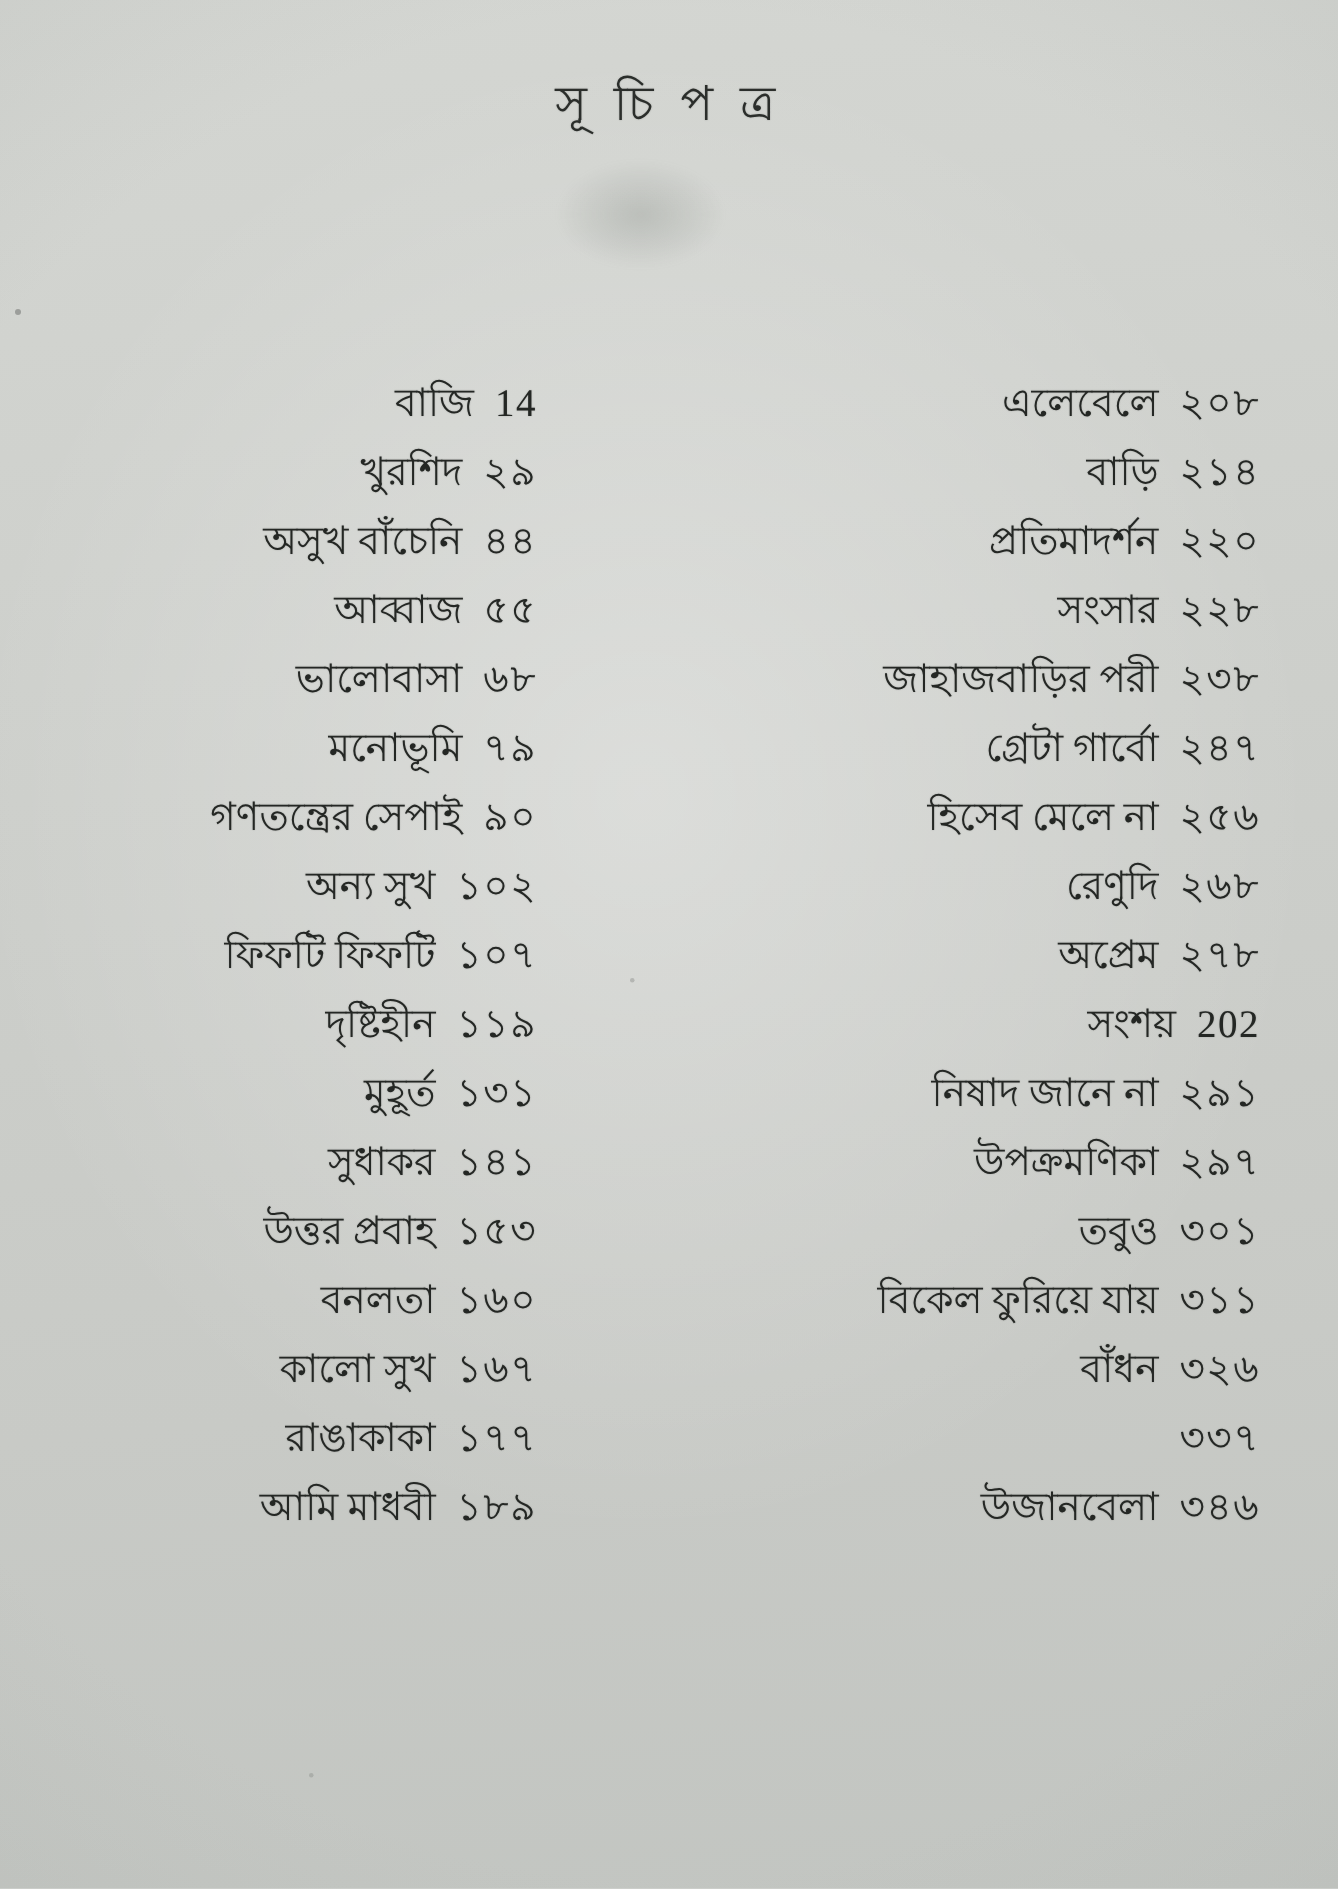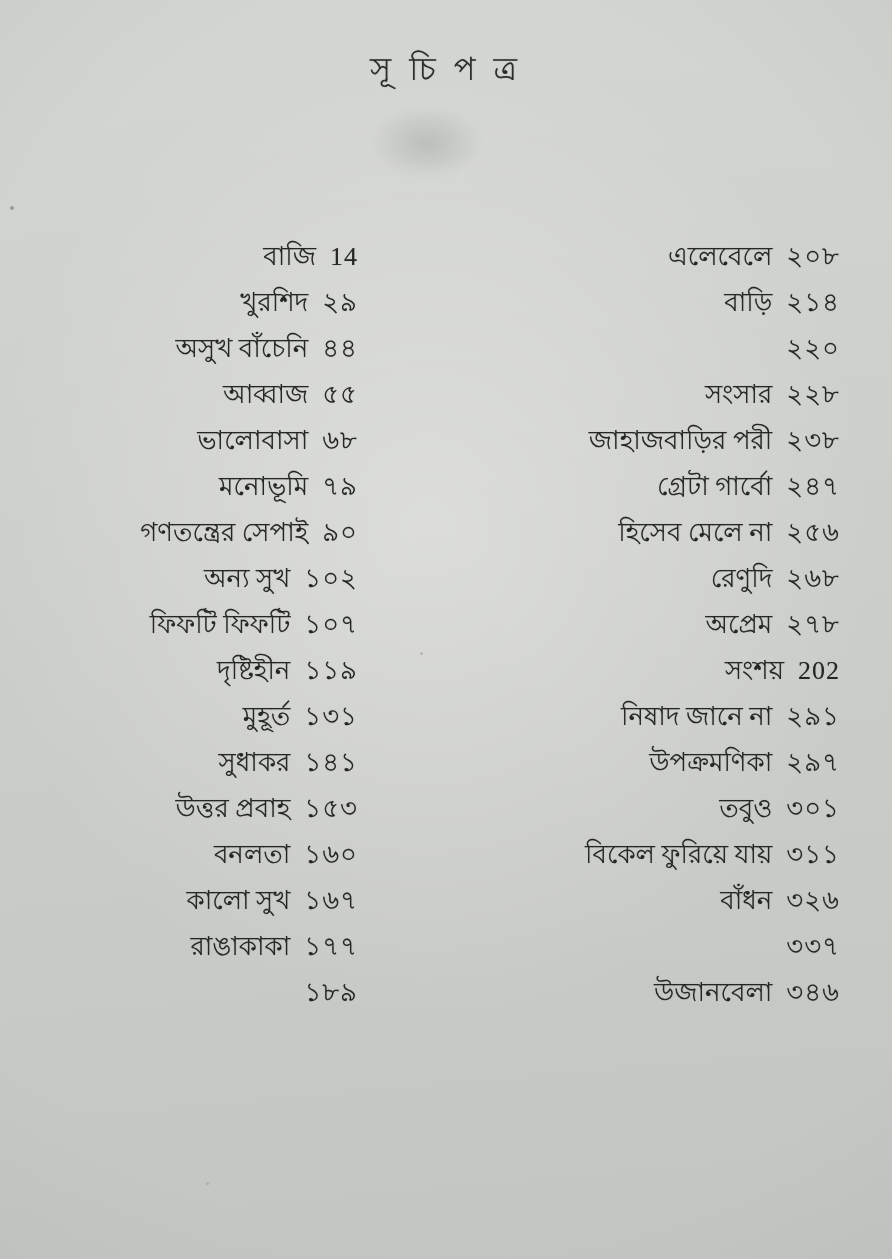--- a/index.html
+++ b/index.html
@@ -56,21 +56,21 @@
     text-align: center;
     font-size: 32px;
     letter-spacing: 5px;
     color: #2b2e2b;
     font-family: "Liberation Serif", serif;
     text-shadow: 0 0 1px rgba(40,42,40,0.35);
   }
 
   .columns {
     position: absolute;
-    top: 236px;
+    top: 248px;
     left: 0;
     width: 892px;
     display: flex;
     flex-direction: row;
   }
   .col {
     width: 446px;
     display: flex;
     flex-direction: column;
   }
@@ -170,34 +170,36 @@
       </div>
       <div class="entry">
         <span class="chapter">কালো সুখ</span>
         <span class="page-no">১৬৭</span>
       </div>
       <div class="entry">
         <span class="chapter">রাঙাকাকা</span>
         <span class="page-no">১৭৭</span>
       </div>
       <div class="entry">
+        <span class="chapter">আমি মাধবী</span>
         <span class="page-no">১৮৯</span>
       </div>
     </div>
 
     <div class="col right">
       <div class="entry">
         <span class="chapter">এলেবেলে</span>
         <span class="page-no">২০৮</span>
       </div>
       <div class="entry">
         <span class="chapter">বাড়ি</span>
         <span class="page-no">২১৪</span>
       </div>
       <div class="entry">
+        <span class="chapter">প্রতিমাদর্শন</span>
         <span class="page-no">২২০</span>
       </div>
       <div class="entry">
         <span class="chapter">সংসার</span>
         <span class="page-no">২২৮</span>
       </div>
       <div class="entry">
         <span class="chapter">জাহাজবাড়ির পরী</span>
         <span class="page-no">২৩৮</span>
       </div>

